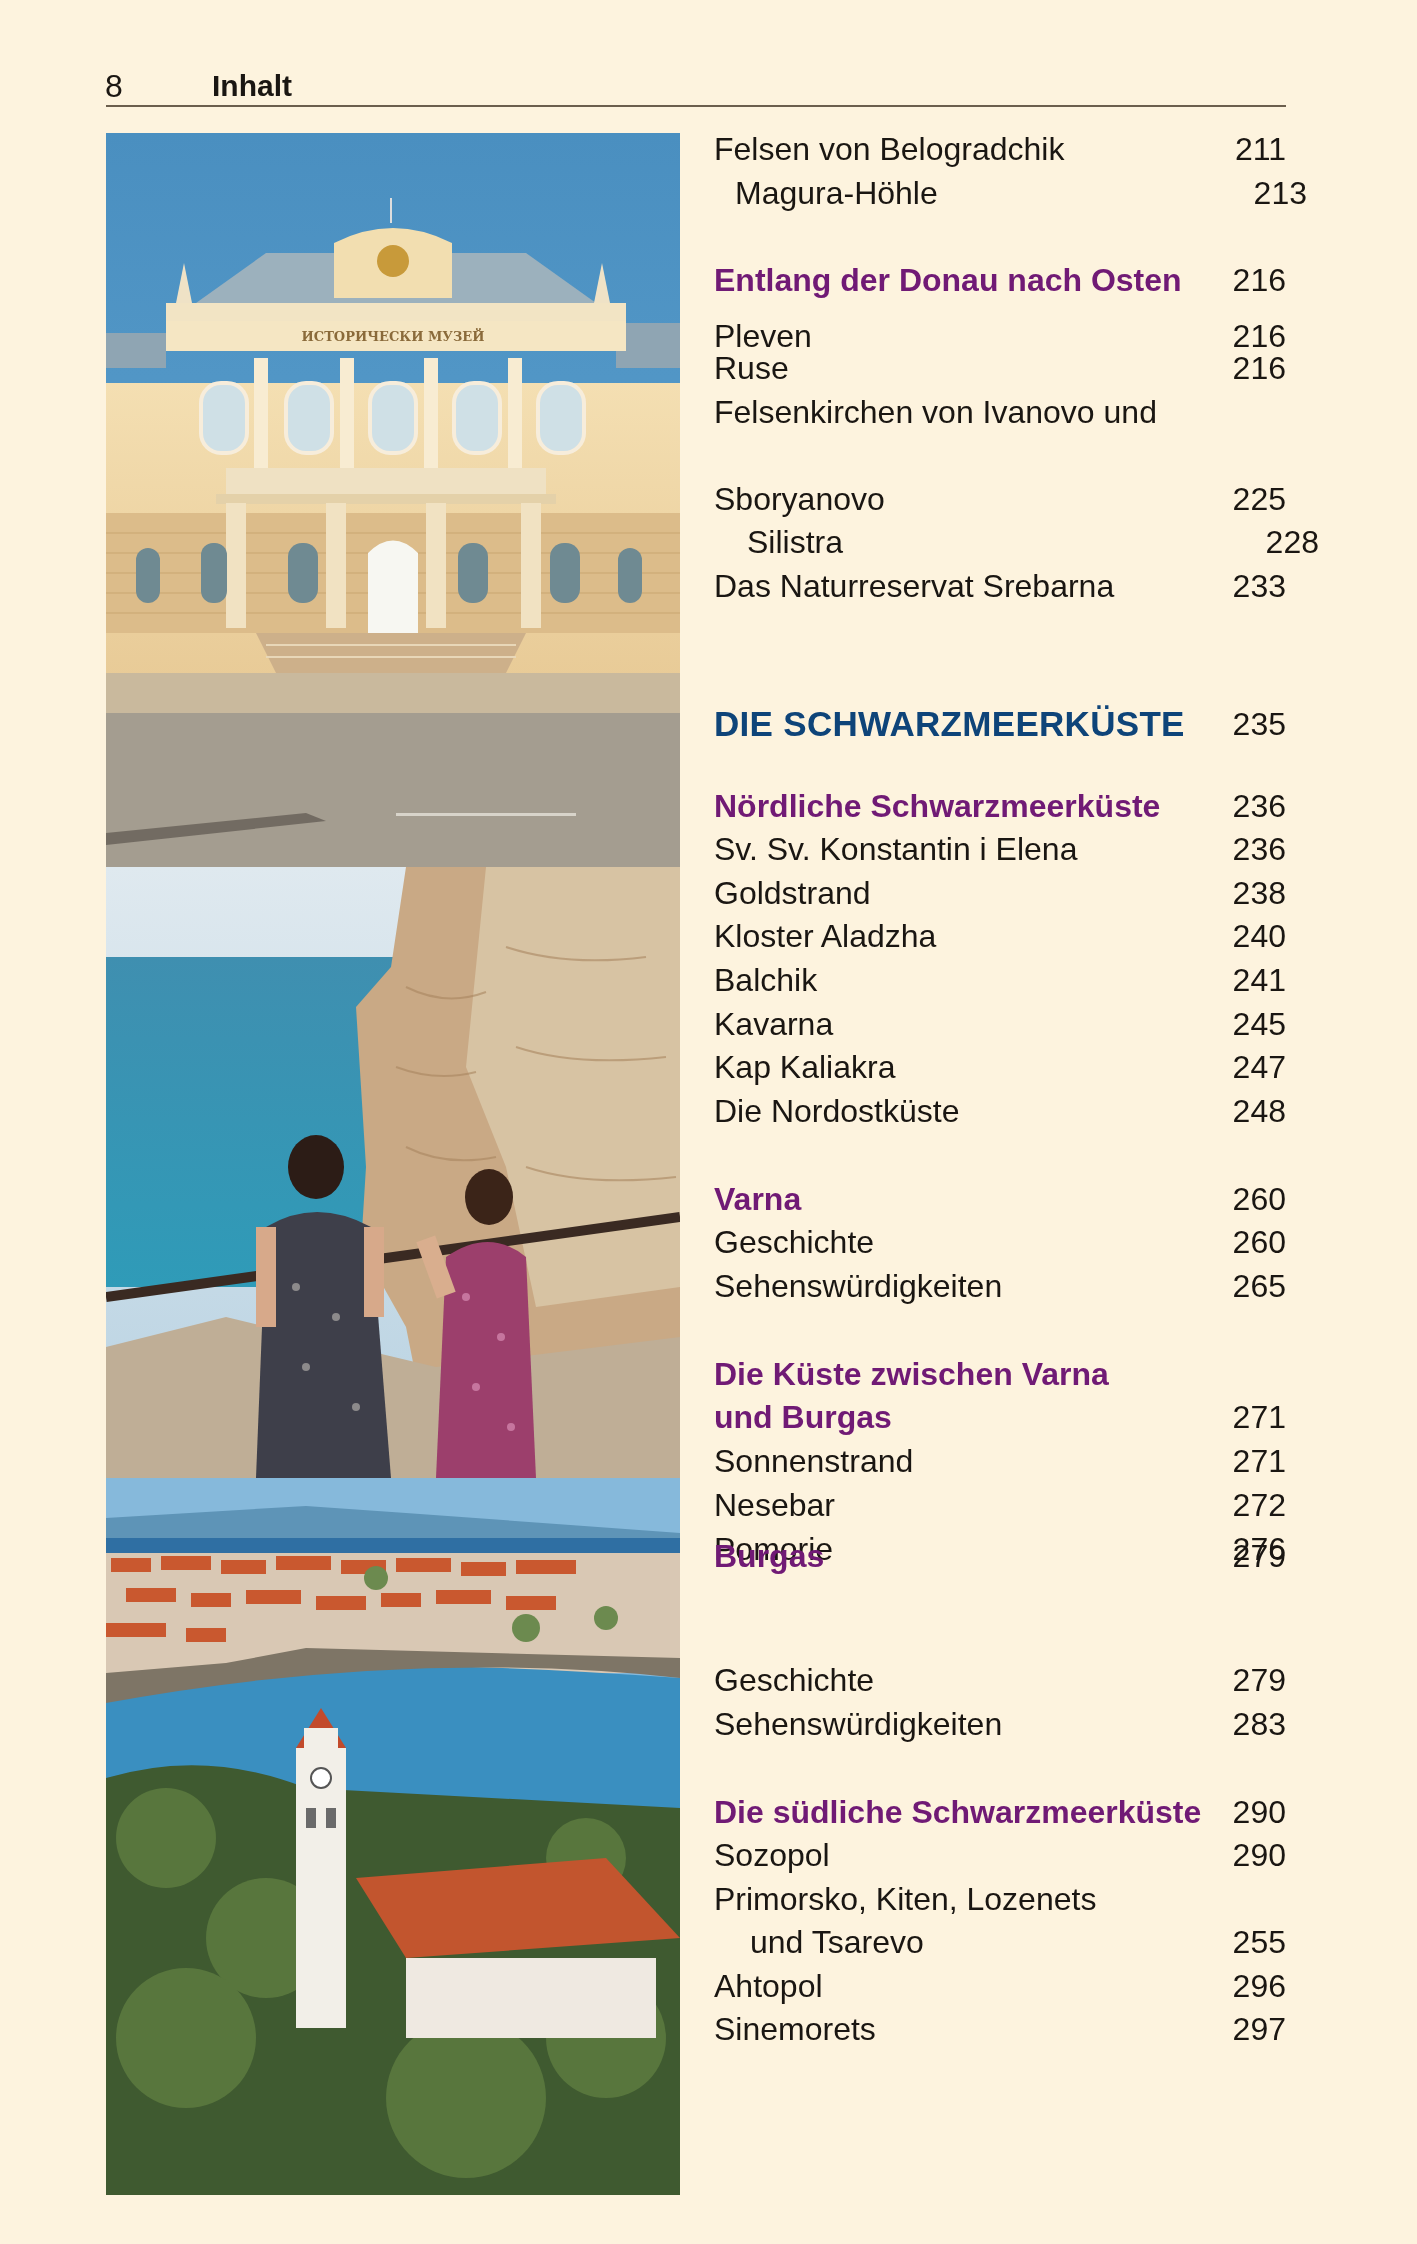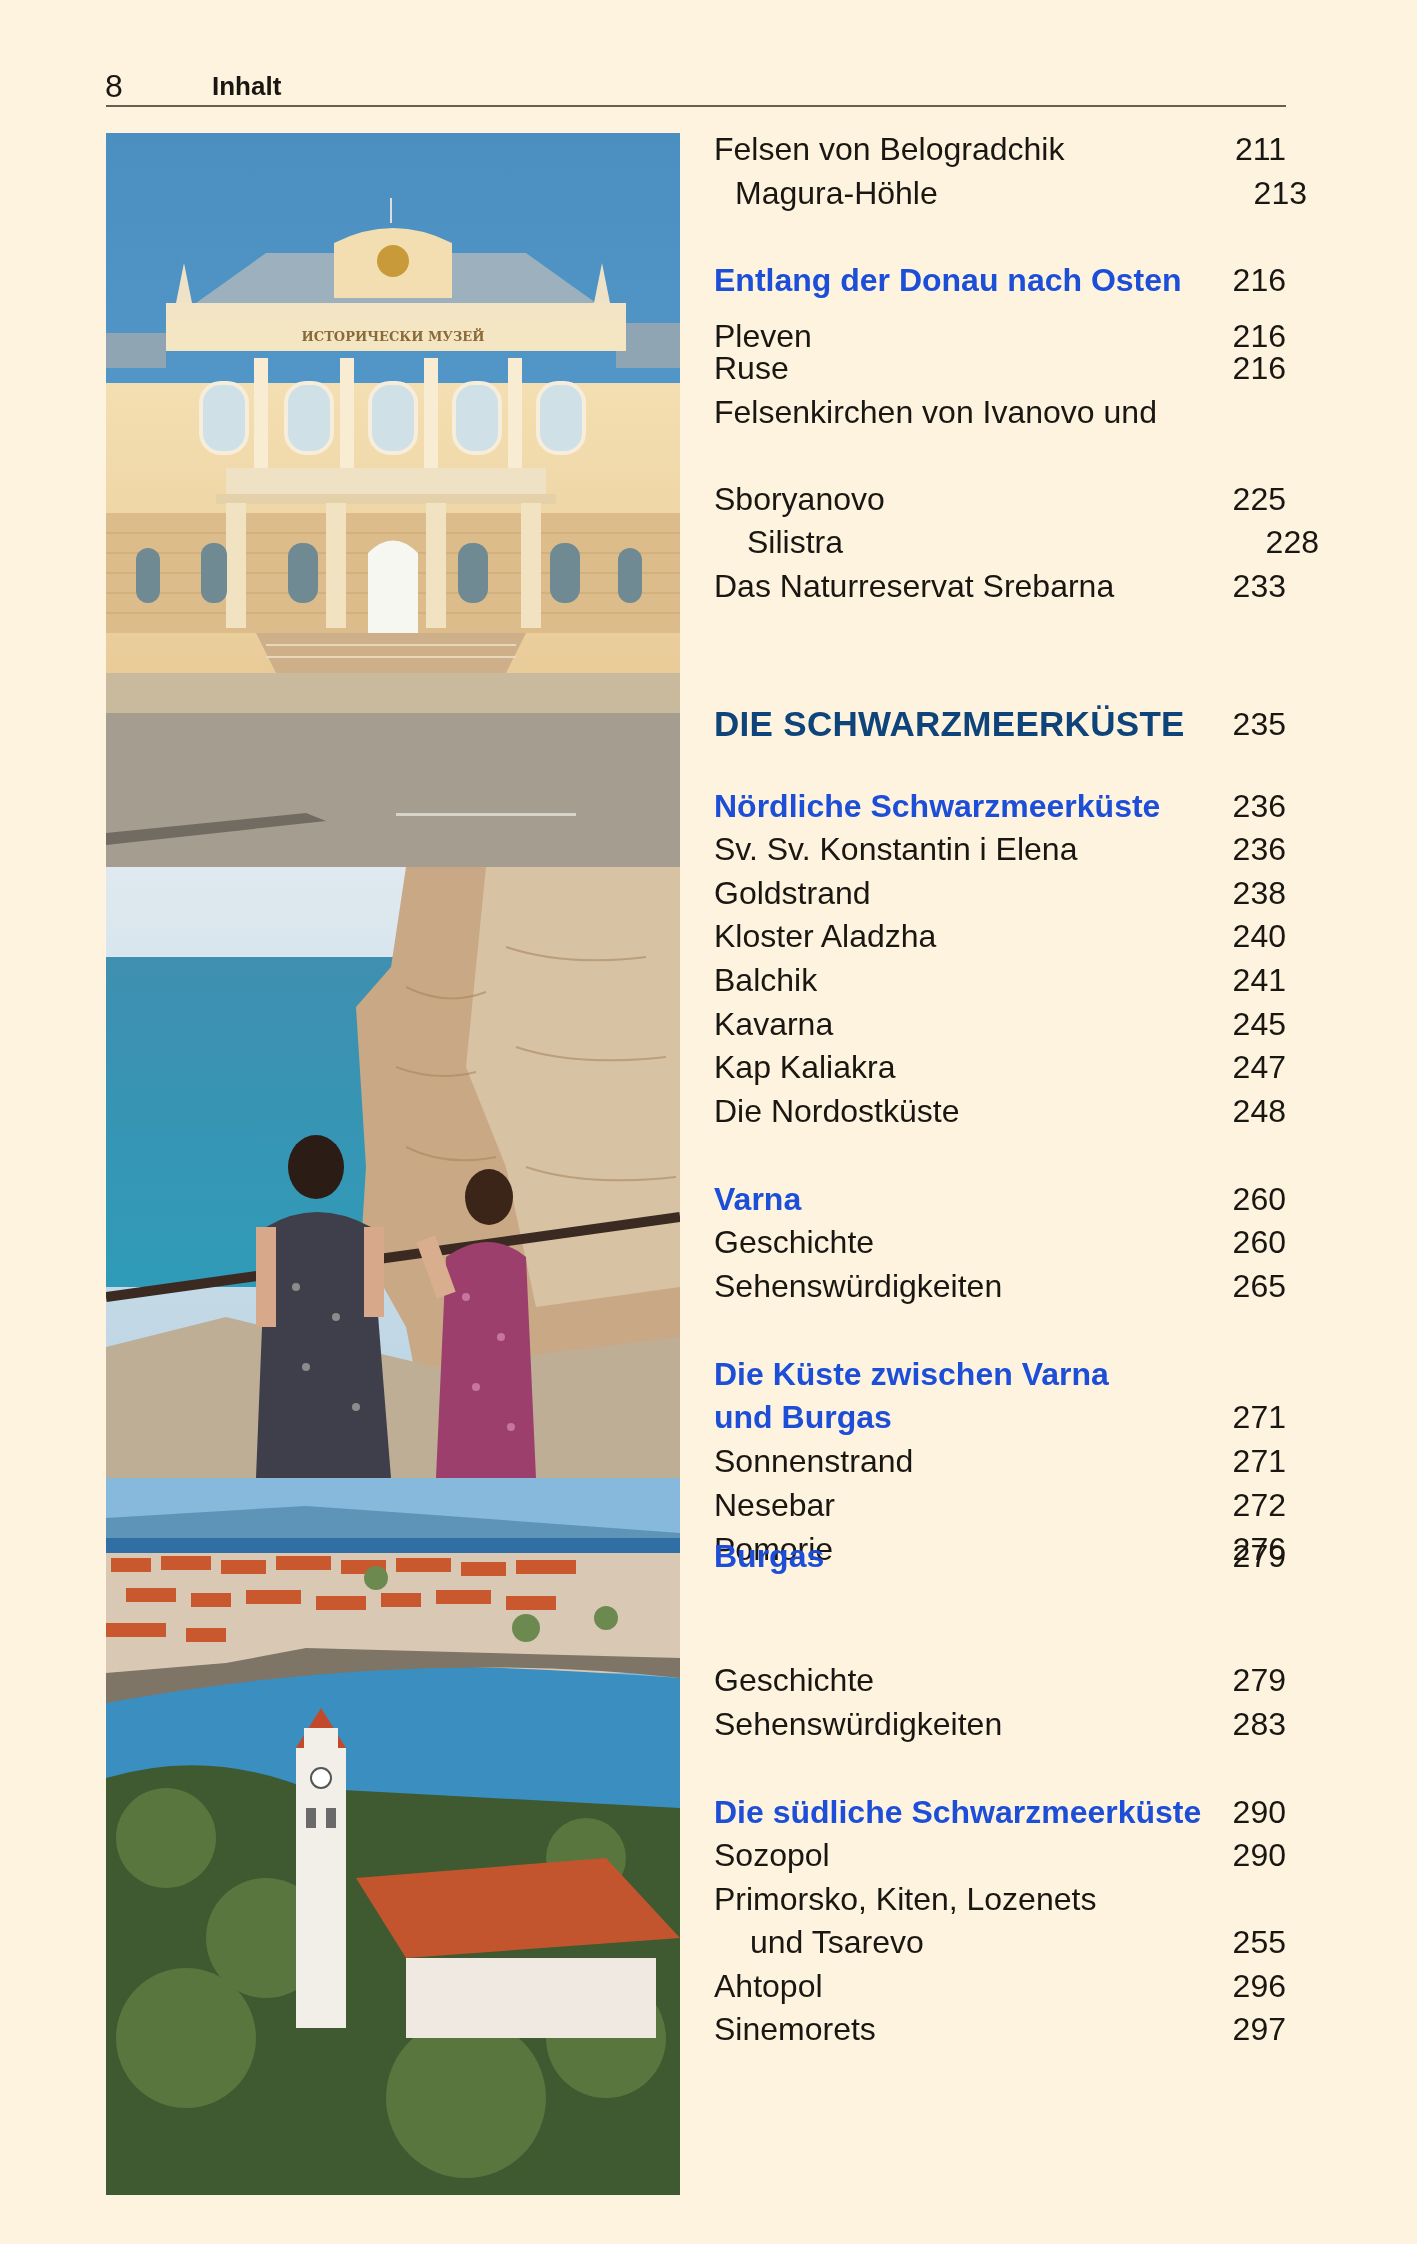--- a/index.html
+++ b/index.html
@@ -10,39 +10,39 @@
     overflow: hidden;
     font-family: "Liberation Sans", "DejaVu Sans", sans-serif;
     color: #1a1612;
   }
   .page-number {
     position: absolute; left: 105px; top: 66px;
     font-size: 32px; line-height: 40px; color: #1a1612;
   }
   .running-head {
     position: absolute; left: 212px; top: 66px;
-    font-size: 26px; line-height: 40px; font-weight: bold; color: #1a1612;
+    font-size: 30px; line-height: 40px; font-weight: bold; color: #1a1612;
   }
   .head-rule {
     position: absolute; left: 106px; top: 105px; width: 1180px; height: 2px;
     background: #6b5e4d;
   }
   .photo-column { position: absolute; left: 106px; top: 133px; width: 679px; height: 2062px; }
   .photo { position: absolute; left: 0; width: 574px; overflow: hidden; }
   .photo svg { display: block; width: 100%; height: 100%; }
 
   .toc { position: absolute; left: 714px; top: 0; width: 572px; height: 1588px; }
   .row {
     position: absolute; left: 0; width: 572px; height: 44px;
     font-size: 32px; line-height: 44px; white-space: nowrap;
   }
   .row .label { position: absolute; left: 0; top: 0; }
   .row .page { position: absolute; right: 0; top: 0; text-align: right; color: #1a1612; }
   .row.indent .label { left: 36px; }
-  .row.subsection .label { color: #1d4ed8; font-weight: bold; }
+  .row.subsection .label { color: #701a75; font-weight: bold; }
   .row.section .label { color: #0e4479; font-weight: bold; font-size: 35px; letter-spacing: 0.3px; }
   .row.section { height: 50px; line-height: 50px; }
 </style>
 </head>
 <body>
 
 <div class="page-number">8</div>
 <div class="running-head">Inhalt</div>
 <div class="head-rule"></div>
 

